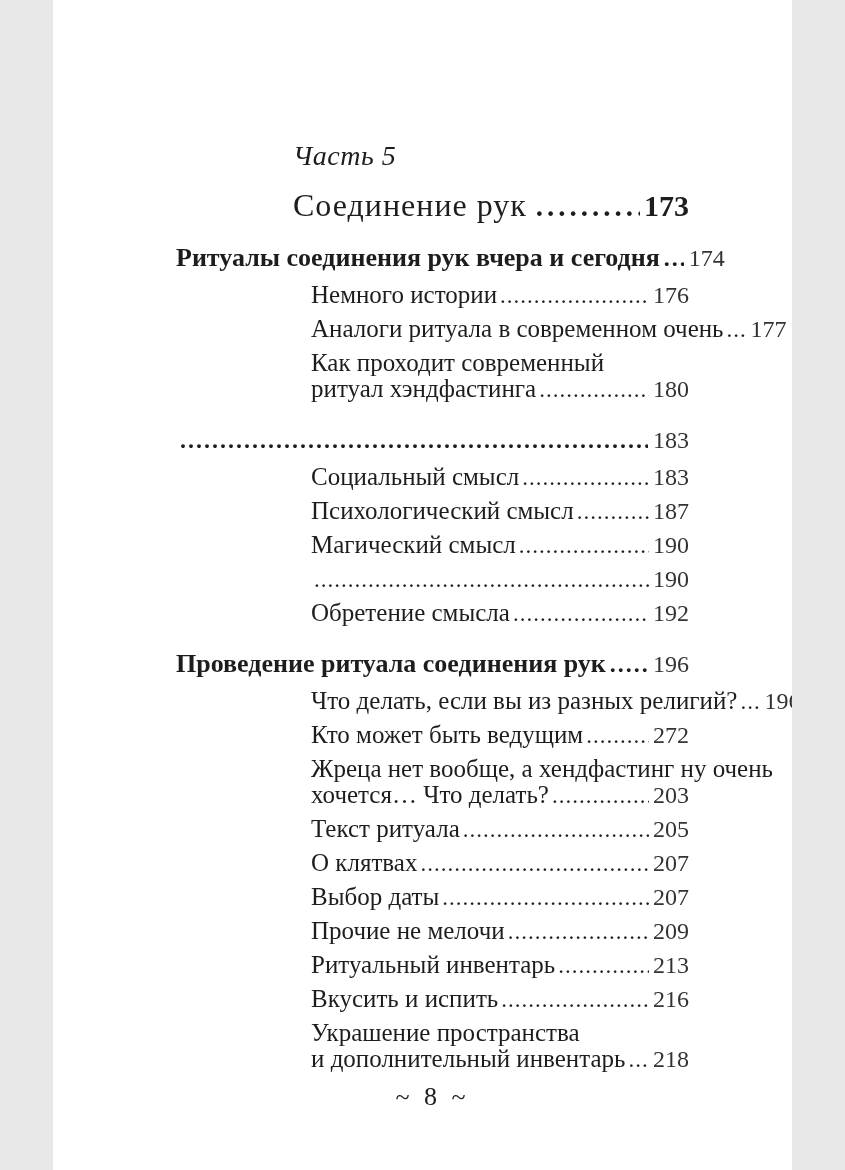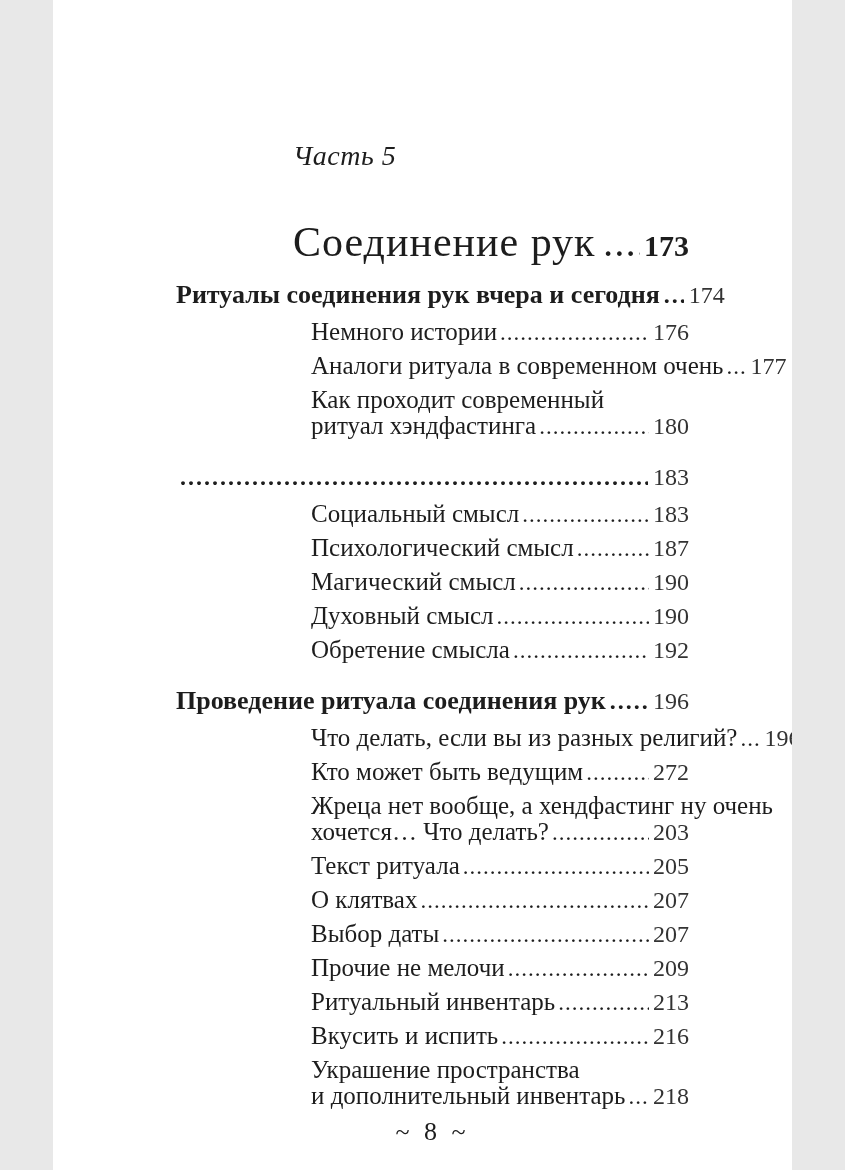--- a/index.html
+++ b/index.html
@@ -25,25 +25,24 @@
     font-size: 28px;
     line-height: 30px;
     letter-spacing: 0.5px;
   }
   .part-title-row {
     display: flex;
     align-items: baseline;
     margin-top: 11px;
   }
   .part-title {
-    font-size: 42px;
+    font-size: 32px;
     line-height: 46px;
     letter-spacing: 1px;
     white-space: nowrap;
-    margin-top: 37px;
   }
   .part-leader {
     font-size: 29px;
     font-weight: bold;
     letter-spacing: 4px;
     margin: 0 4px 0 9px;
   }
   .part-page {
     font-size: 30px;
     font-weight: bold;
@@ -173,21 +172,20 @@
       </div>
       <div class="item">
         <div class="item-row">
           <span class="item-text">Магический смысл</span>
           <span class="leader">........................................................................................................................................................................................................</span>
           <span class="page-num">190</span>
         </div>
       </div>
       <div class="item">
         <div class="item-row">
-          <span class="item-text">Духовный смысл</span>
           <span class="leader">........................................................................................................................................................................................................</span>
           <span class="page-num">190</span>
         </div>
       </div>
       <div class="item">
         <div class="item-row">
           <span class="item-text">Обретение смысла</span>
           <span class="leader">........................................................................................................................................................................................................</span>
           <span class="page-num">192</span>
         </div>

